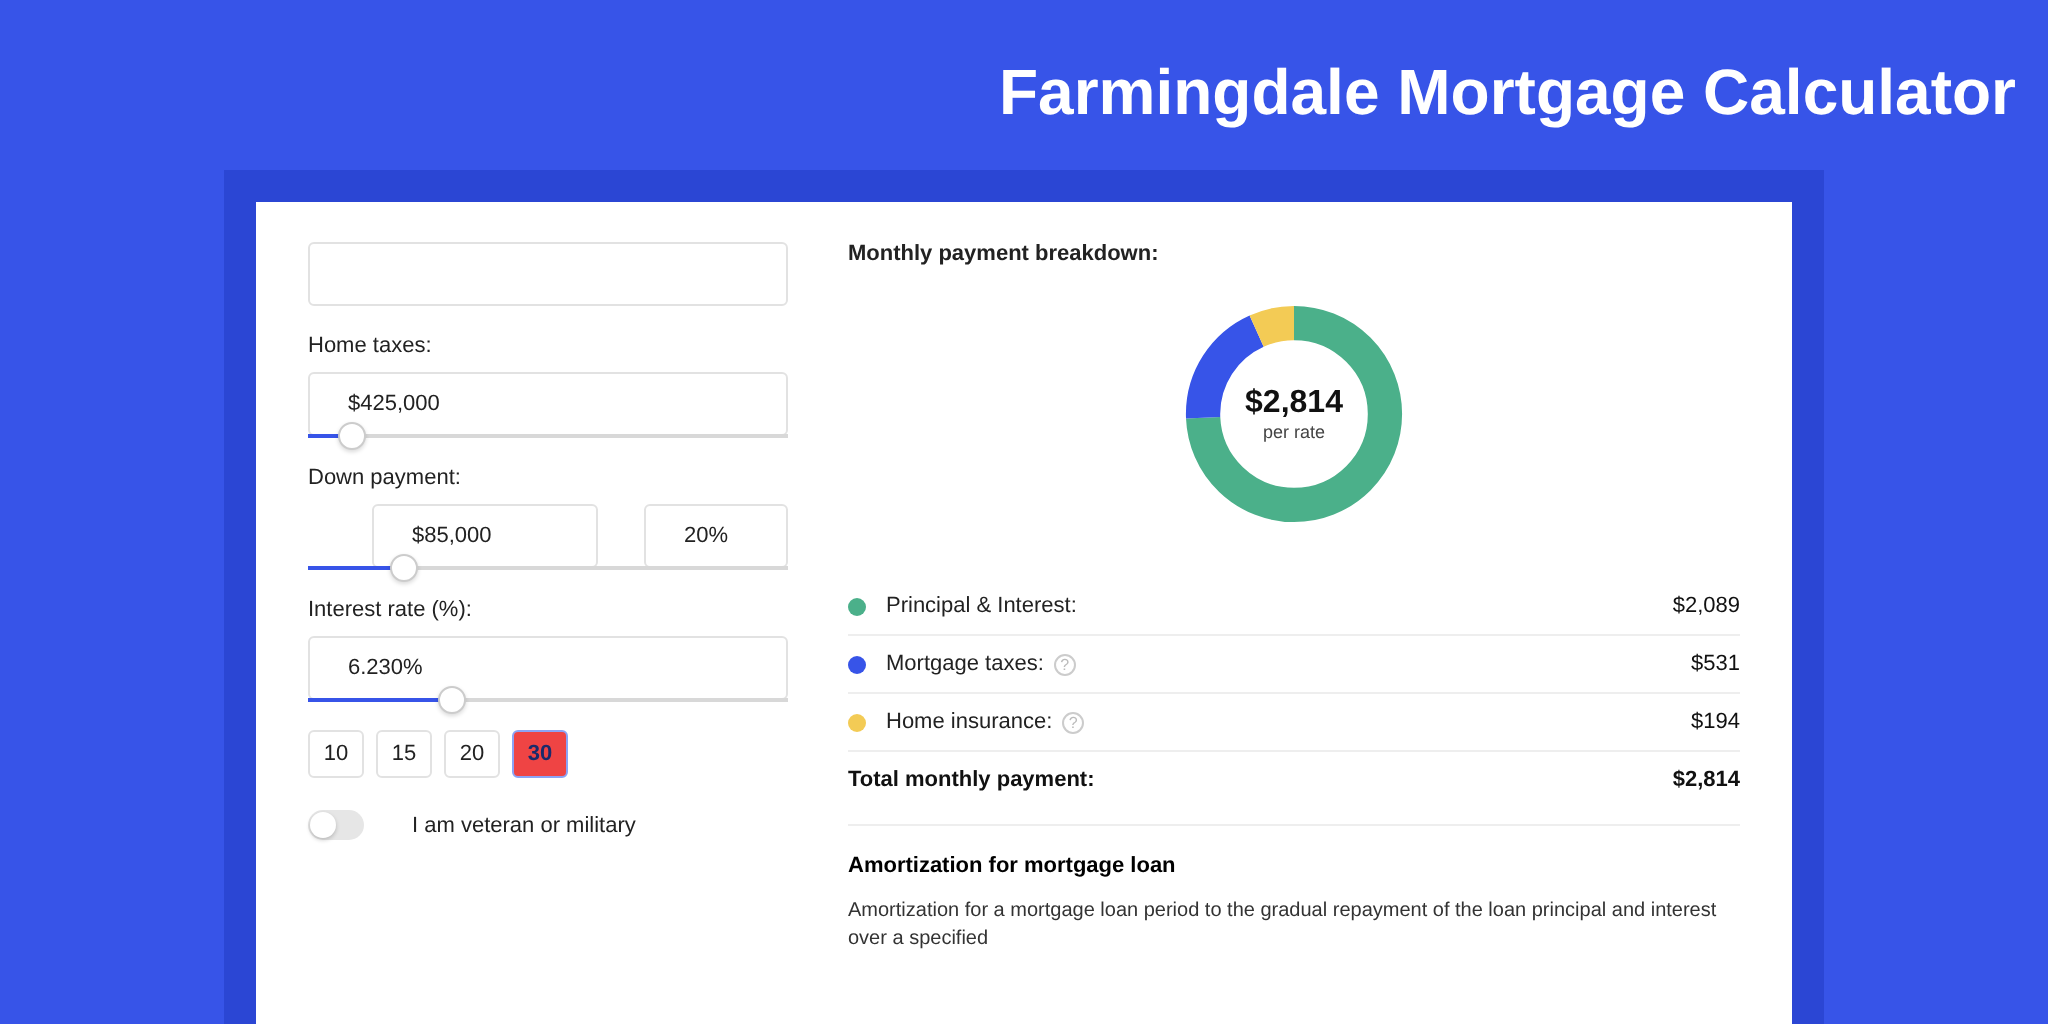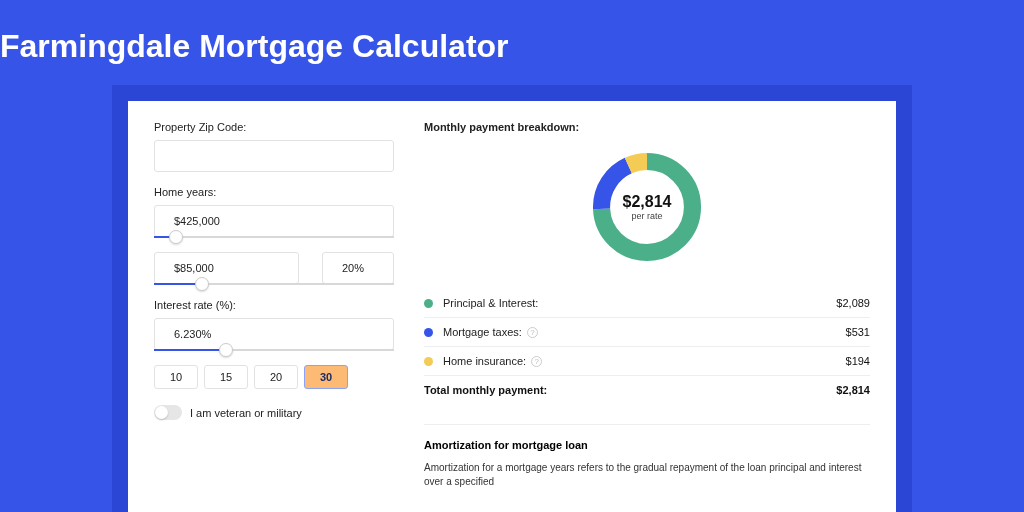--- a/index.html
+++ b/index.html
@@ -7,22 +7,22 @@
     font-family: -apple-system, BlinkMacSystemFont, "Segoe UI", Arial, sans-serif;
     background: #3754e8;
     width: 1024px;
     height: 512px;
     overflow: hidden;
   }
   .page-title {
     color: #fff;
     font-size: 32px;
     font-weight: 700;
-    text-align: left;
-    padding: 28px 0 20px;
+    text-align: right;
+    padding: 28px 16px 20px;
   }
   .inner-blue {
     background: #2b46d4;
     margin: 0 112px;
     padding: 16px 16px 0 16px;
   }
   .calculator-panel {
     background: #fff;
     display: flex;
     gap: 30px;
@@ -64,44 +64,44 @@
     position: absolute;
     top: -6px;
     width: 14px;
     height: 14px;
     background: #fff;
     border: 1px solid #ccc;
     border-radius: 50%;
     transform: translateX(-50%);
     box-shadow: 0 1px 2px rgba(0,0,0,0.15);
   }
-  .dp-row { display: flex; gap: 23px; }
+  .dp-row { display: flex; gap: 23px; margin-left: 32px; }
   .dp-row .text-input:first-child { flex: 1; }
   .dp-row .text-input:last-child { width: 72px; }
   .period-row { display: flex; gap: 6px; margin-top:2px;}
   .period-btn {
-    width: 44px;
+    width: 28px;
     height: 24px;
     border: 1px solid #e2e2e2;
     background: #fff;
     border-radius: 3px;
     font-size: 11px;
     color: #222;
     cursor: pointer;
   }
   .period-btn.active {
-    background: #fdba74;
+    background: #ef4444;
     border-color: #8ca3f5;
     color: #1a2a6b;
     font-weight: 600;
   }
   .toggle-row {
     display:flex;
     align-items:center;
-    gap:8px;
+    gap:24px;
     margin-top:16px;
   }
   .toggle {
     width: 28px;
     height: 15px;
     background: #e6e6e6;
     border-radius: 10px;
     position: relative;
   }
   .toggle-knob {
@@ -167,51 +167,51 @@
   .bd-value { margin-left:auto; color:#111; }
   .bd-total {
     display:flex;
     padding: 8px 0;
     font-size: 11px;
     font-weight:700;
     color:#111;
   }
   .amort-block {
     border-top:1px solid #eee;
-    margin-top:20px;
+    margin-top:8px;
     padding-top:14px;
   }
   .amort-title { font-size:11px; font-weight:700; margin-bottom:10px; }
   .amort-text { font-size:10px; color:#333; line-height:1.4; }
 </style>
 </head>
 <body>
 
 <h1 class="page-title">Farmingdale Mortgage Calculator</h1>
 
 <div class="inner-blue">
   <div class="calculator-panel">
 
     <div class="left-col">
 
       <div class="field-group">
-        <label class="field-label">Property Zip Code:</label>
         <input class="text-input" value="" style="">
       </div>
 
       <div class="field-group">
-        <label class="field-label">Home years:</label>
+        <label class="field-label">Home taxes:</label>
         <input class="text-input" value="$425,000" style="">
         <div class="slider-track">
           <div class="slider-fill" style="width:9%"></div>
           <div class="slider-thumb" style="left:9%"></div>
         </div>
       </div>
 
       <div class="field-group">
+        <label class="field-label">Down payment:</label>
         <div class="dp-row">
           <input class="text-input" value="$85,000" style="">
           <input class="text-input" value="20%" style="">
         </div>
         <div class="slider-track">
           <div class="slider-fill" style="width:20%"></div>
           <div class="slider-thumb" style="left:20%"></div>
         </div>
       </div>
 
@@ -278,19 +278,19 @@
           <span class="bd-value">$194</span>
         </div>
         <div class="bd-total">
           <span>Total monthly payment:</span>
           <span class="bd-value">$2,814</span>
         </div>
       </div>
 
       <div class="amort-block">
         <div class="amort-title">Amortization for mortgage loan</div>
-        <div class="amort-text">Amortization for a mortgage years refers to the gradual repayment of the loan principal and interest over a specified</div>
+        <div class="amort-text">Amortization for a mortgage loan period to the gradual repayment of the loan principal and interest over a specified</div>
       </div>
 
     </div>
 
   </div>
 </div>
 
 </body></html>

